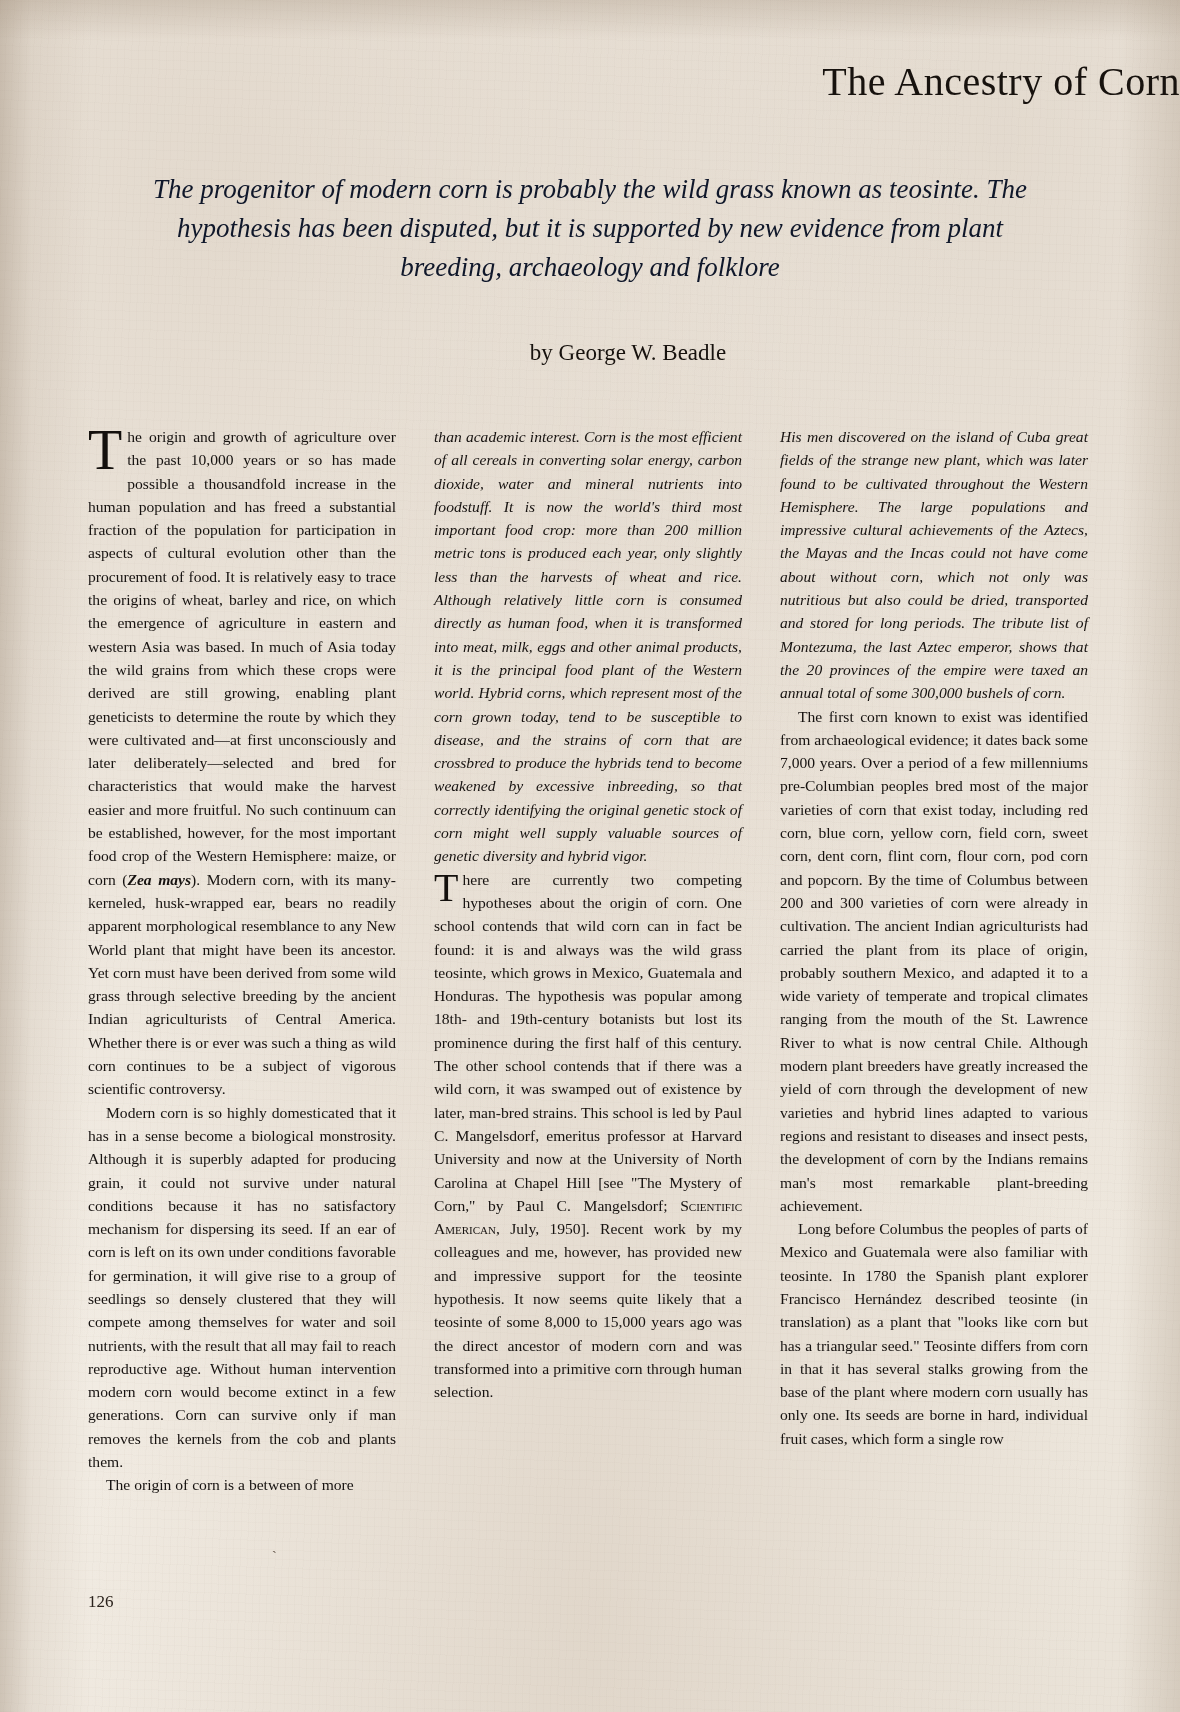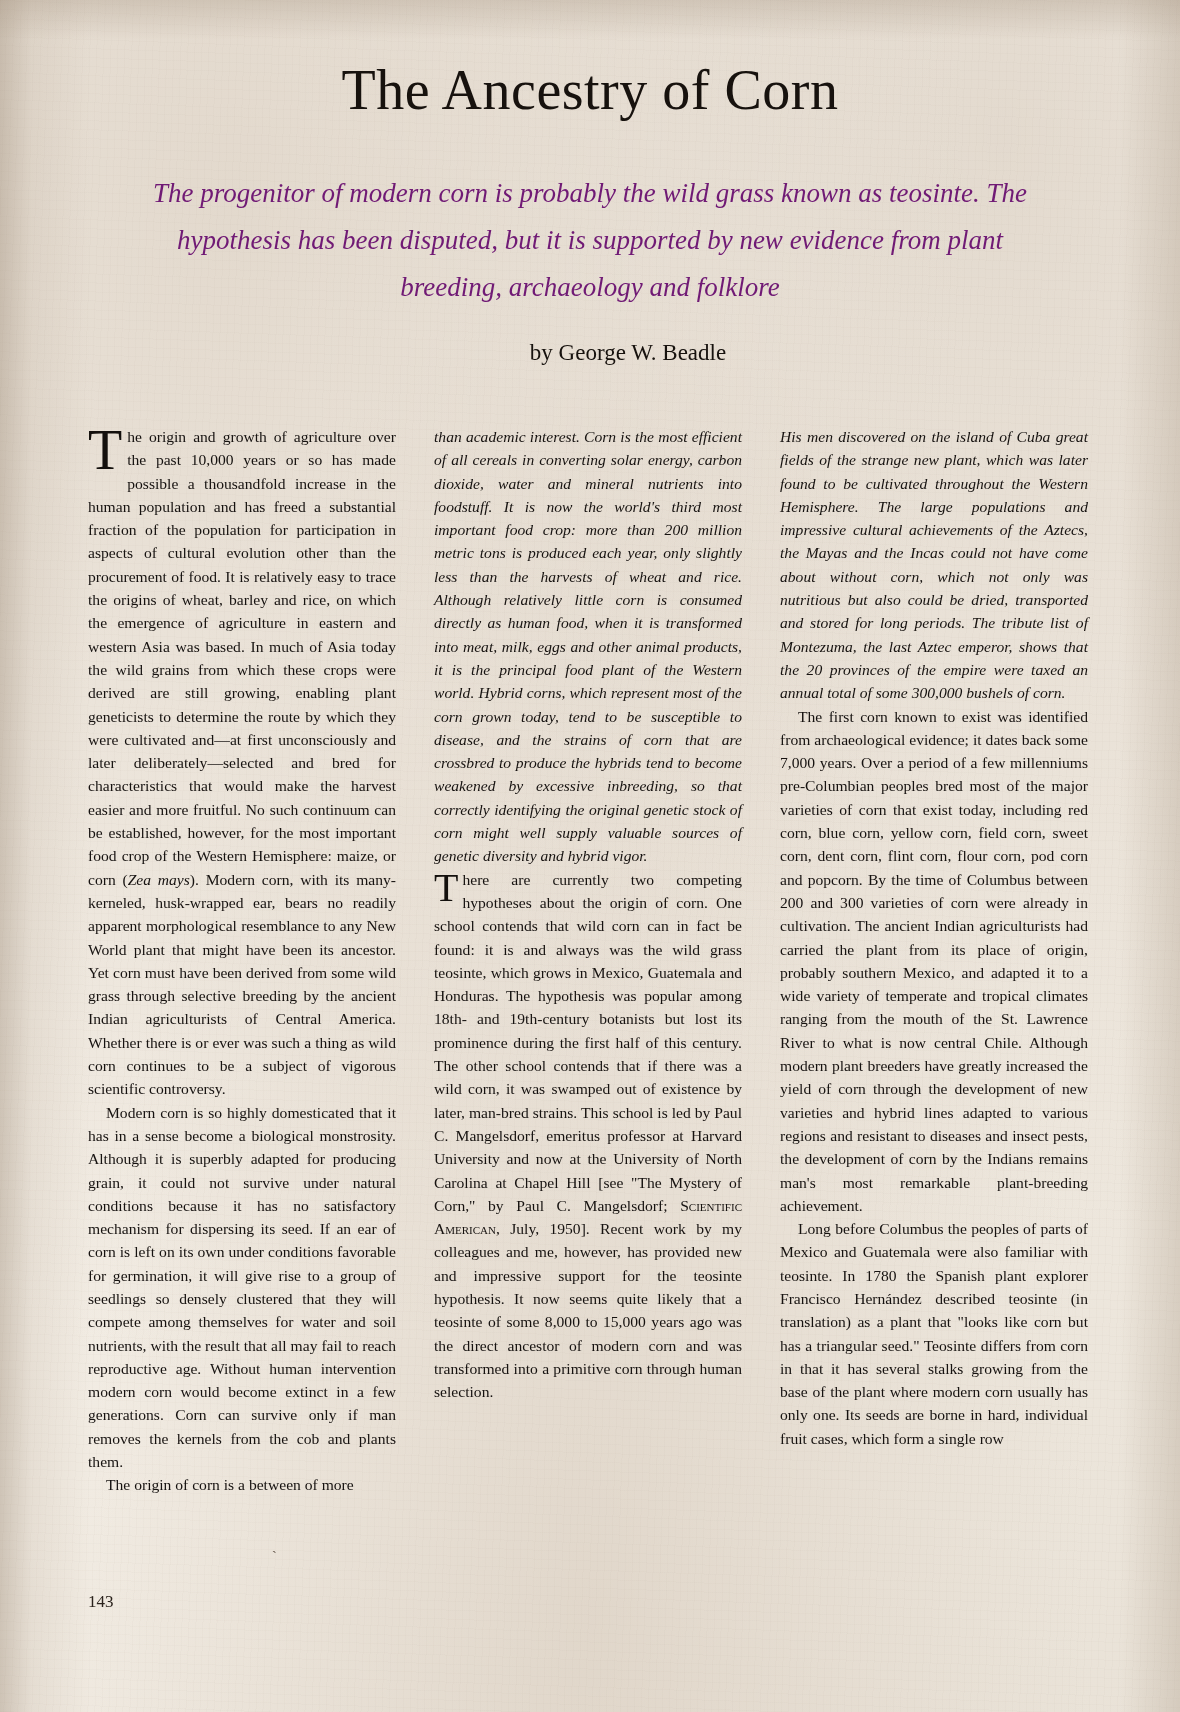--- a/index.html
+++ b/index.html
@@ -61,39 +61,39 @@
     left: 0; top: 0;
     width: 1180px;
     height: 1712px;
   }
 
   h1.title {
     position: absolute;
     left: 0;
     top: 58px;
     width: 1180px;
-    text-align: center;
-    font-size: 56px;
+    text-align: right;
+    font-size: 40px;
     font-weight: normal;
     letter-spacing: 0.5px;
     margin: 0;
     color: #17120e;
     font-family: "Liberation Serif", serif;
   }
 
   .deck {
     position: absolute;
     left: 150px;
     top: 170px;
     width: 880px;
     text-align: center;
     font-style: italic;
     font-size: 27px;
-    line-height: 47px;
-    color: #701a75;
+    line-height: 39px;
+    color: #0f172a;
   }
 
   .byline {
     position: absolute;
     left: 0;
     top: 340px;
     width: 1176px;
     text-align: center;
     font-size: 23px;
     color: #17120e;
@@ -140,21 +140,21 @@
     font-size: 40px;
     line-height: 32px;
     padding-top: 4px;
     padding-right: 4px;
   }
   .sc {
     font-variant: small-caps;
   }
   .bit {
     font-style: italic;
-    font-weight: normal;
+    font-weight: bold;
   }
   .folio {
     position: absolute;
     left: 88px;
     top: 1592px;
     font-size: 17px;
     color: #2a221c;
   }
   .tick {
     position: absolute;
@@ -197,15 +197,15 @@
 
     <div class="col">
       <p class="first">His men discovered on the island of Cuba great fields of the strange new plant, which was later found to be cultivated throughout the Western Hemisphere. The large populations and impressive cultural achievements of the Aztecs, the Mayas and the Incas could not have come about without corn, which not only was nutritious but also could be dried, transported and stored for long periods. The tribute list of Montezuma, the last Aztec emperor, shows that the 20 provinces of the empire were taxed an annual total of some 300,000 bushels of corn.</p>
       <p>The first corn known to exist was identified from archaeological evidence; it dates back some 7,000 years. Over a period of a few millenniums pre-Columbian peoples bred most of the major varieties of corn that exist today, including red corn, blue corn, yellow corn, field corn, sweet corn, dent corn, flint corn, flour corn, pod corn and popcorn. By the time of Columbus between 200 and 300 varieties of corn were already in cultivation. The ancient Indian agriculturists had carried the plant from its place of origin, probably southern Mexico, and adapted it to a wide variety of temperate and tropical climates ranging from the mouth of the St. Lawrence River to what is now central Chile. Although modern plant breeders have greatly increased the yield of corn through the development of new varieties and hybrid lines adapted to various regions and resistant to diseases and insect pests, the development of corn by the Indians remains man's most remarkable plant-breeding achievement.</p>
       <p>Long before Columbus the peoples of parts of Mexico and Guatemala were also familiar with teosinte. In 1780 the Spanish plant explorer Francisco Hernández described teosinte (in translation) as a plant that "looks like corn but has a triangular seed." Teosinte differs from corn in that it has several stalks growing from the base of the plant where modern corn usually has only one. Its seeds are borne in hard, individual fruit cases, which form a single row</p>
     </div>
 
   </div>
 
   <div class="tick">ˎ</div>
-  <div class="folio">143</div>
+  <div class="folio">126</div>
 
 </div>
 
 </body></html>

